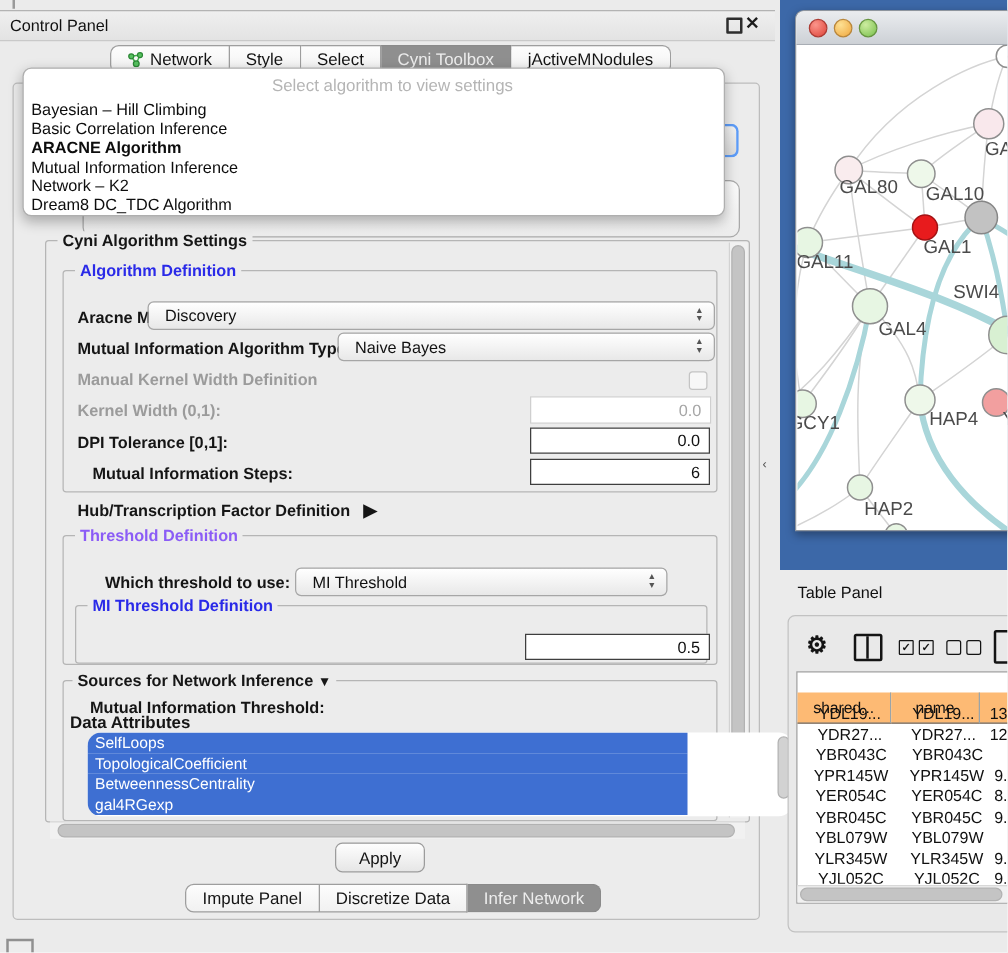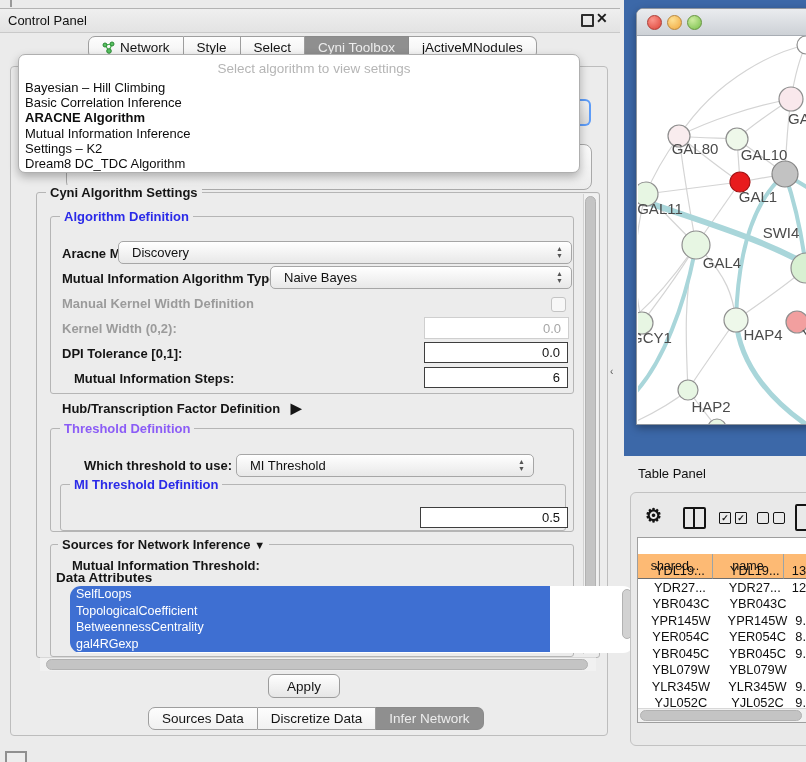--- a/index.html
+++ b/index.html
@@ -129,21 +129,21 @@
   <div class="abs combo-frag"></div>
   <div class="abs focus-frag"></div>
 
   <div class="abs popup">
     <div class="popup-hint">Select algorithm to view settings</div>
     <div class="popup-items">
       <div class="popup-item">Bayesian – Hill Climbing</div>
       <div class="popup-item">Basic Correlation Inference</div>
       <div class="popup-item b">ARACNE Algorithm</div>
       <div class="popup-item">Mutual Information Inference</div>
-      <div class="popup-item">Settings – K2</div>
+      <div class="popup-item">Network – K2</div>
       <div class="popup-item">Dream8 DC_TDC Algorithm</div>
     </div>
   </div>
 
   <div class="abs grp" style="left:36px;top:192px;width:562px;height:464px;"></div>
   <div class="abs grp-lbl" style="left:46px;top:185px;">Cyni Algorithm Settings</div>
 
   <div class="abs sb-track-v" style="left:583px;top:194px;width:14px;height:460px;"></div>
   <div class="abs sb-thumb" style="left:585px;top:196px;width:9px;height:448px;"></div>
 
@@ -164,21 +164,21 @@
     <span>Naive Bayes</span>
     <span class="arrows">
         <span>▲</span>
         <span>▼</span>
       </span>
   </div>
 
   <div class="abs lbl dis" style="left:62px;top:296px;">Manual Kernel Width Definition</div>
   <div class="abs checkbox" style="left:551px;top:297px;width:13px;height:13px;"></div>
 
-  <div class="abs lbl dis" style="left:62px;top:321px;">Kernel Width (0,2):</div>
+  <div class="abs lbl dis" style="left:62px;top:321px;">Kernel Width (0,1):</div>
   <div class="abs inputbox in-dis" style="left:424px;top:317px;width:136px;height:20px;">0.0</div>
 
   <div class="abs lbl" style="left:62px;top:346px;">DPI Tolerance [0,1]:</div>
   <div class="abs inputbox in-dark" style="left:424px;top:342px;width:135px;height:19px;">0.0</div>
 
   <div class="abs lbl" style="left:62px;top:371px;padding-left:12px;">Mutual Information Steps:</div>
   <div class="abs inputbox in-dark" style="left:424px;top:367px;width:135px;height:19px;">6</div>
 
   <div class="abs lbl" style="left:62px;top:400px;">
     <span>Hub/Transcription Factor Definition</span>
@@ -219,21 +219,21 @@
 
   <div class="abs sb-track-h" style="left:40px;top:657px;width:556px;height:13px;"></div>
   <div class="abs sb-thumb" style="left:46px;top:659px;width:540px;height:9px;"></div>
 
   <div class="abs btn" style="left:268px;top:674px;width:70px;height:22px;">
     <span>Apply</span>
   </div>
 
   <div class="abs tabbar" style="left:148px;top:707px;">
     <div class="tab">
-      <span>Sources Data</span>
+      <span>Impute Panel</span>
     </div>
     <div class="tab">
       <span>Discretize Data</span>
     </div>
     <div class="tab sel">
       <span>Infer Network</span>
     </div>
   </div>
 
   <div class="abs" style="left:5px;top:751px;width:18px;height:11px;border:2px solid #909090;background:#ededed;"></div>

